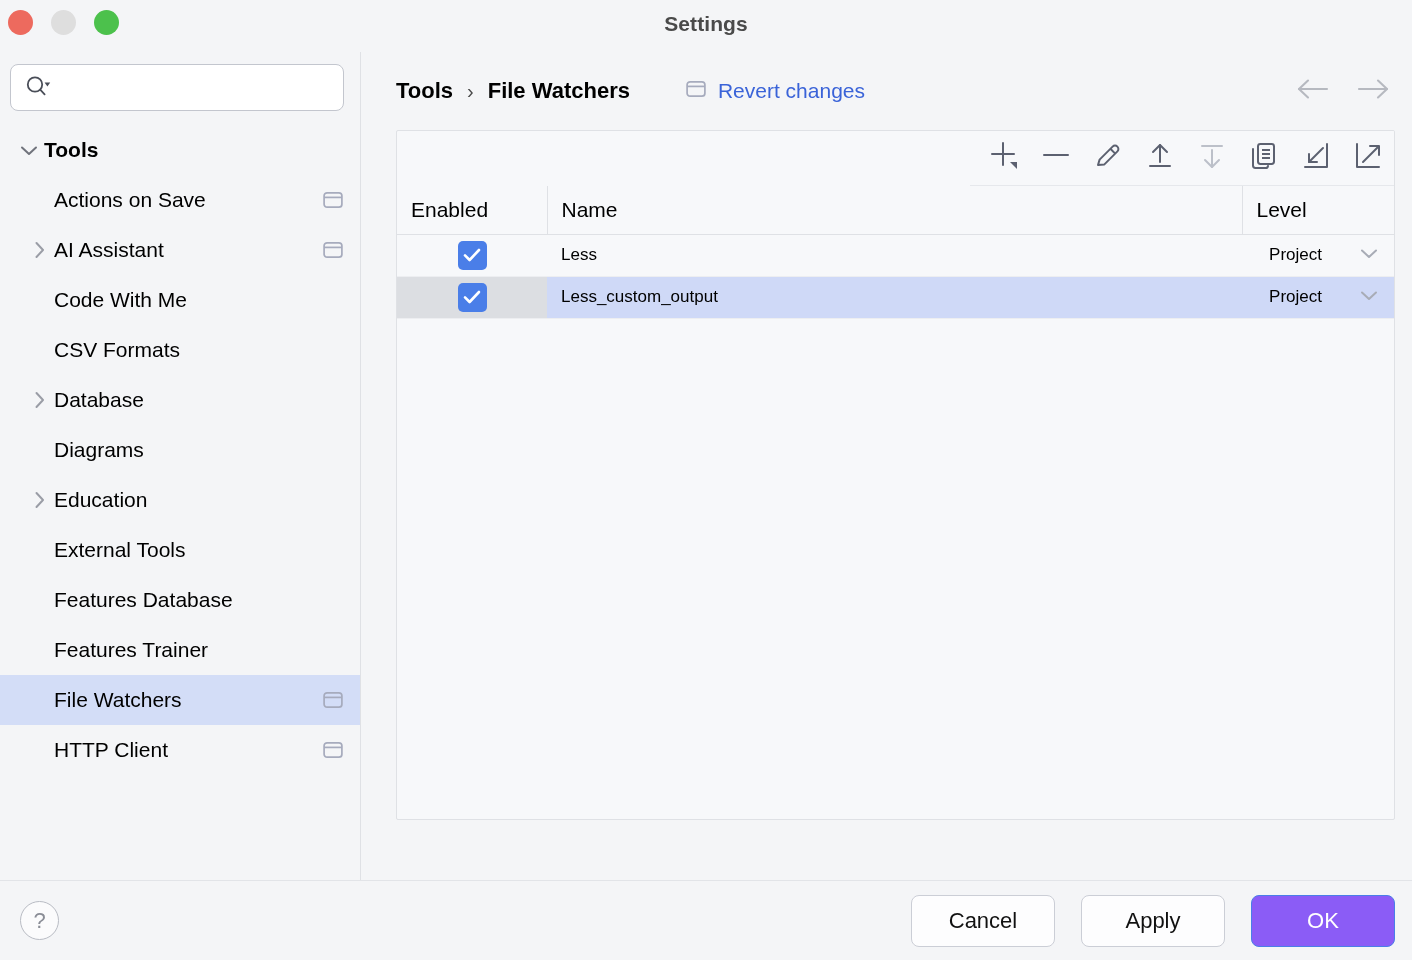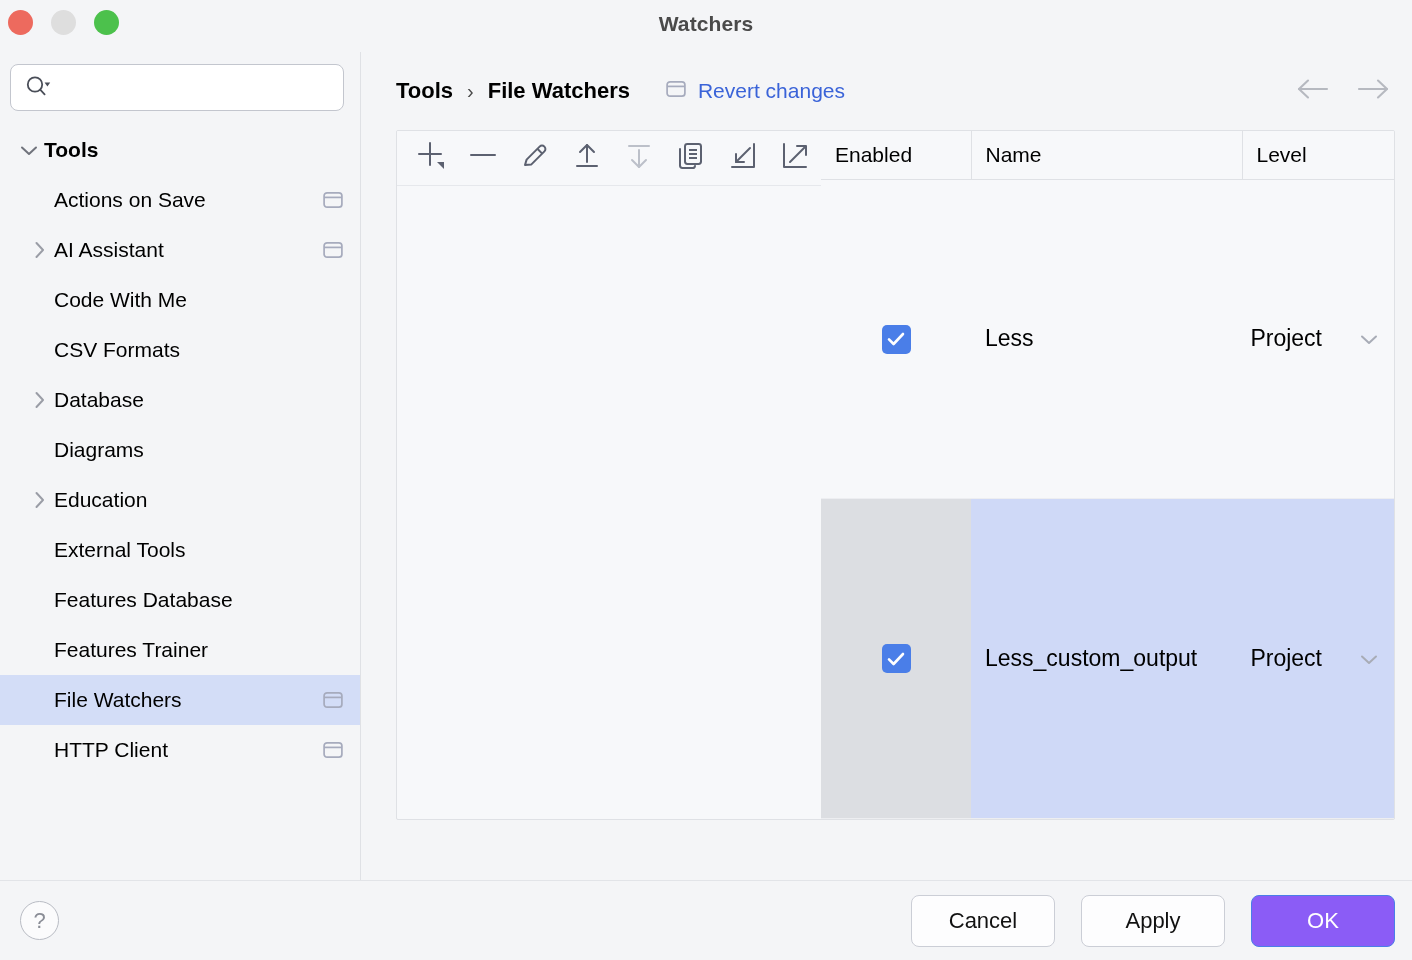--- a/index.html
+++ b/index.html
@@ -156,21 +156,21 @@
     white-space: nowrap;
   }
   .crumb-sep {
     font-size: 20px;
     color: #4A4A4A;
     margin: 0 14px;
   }
   #revert-wrap {
     display: flex;
     align-items: center;
-    margin-left: 36px;
+    margin-left: 56px;
     gap: 12px;
   }
   #revert-link {
     font-size: 21px;
     color: #3A63D8;
     white-space: nowrap;
     cursor: pointer;
   }
   #navarrows {
     margin-left: auto;
@@ -181,22 +181,23 @@
   }
 
   
   #panel {
     flex: 0 0 auto;
     height: 690px;
     background: #F7F8FA;
     border: 1px solid #DFE1E5;
     border-radius: 2px;
     display: flex;
-    flex-direction: row;
+    flex-direction: column;
     overflow: hidden;
+    align-items: flex-end;
   }
 
   #toolbar {
     height: 55px;
     flex: 0 0 55px;
     display: flex;
     align-items: center;
     gap: 0;
     padding-left: 8px;
     border-bottom: 1px solid #E6E8EC;
@@ -224,21 +225,21 @@
     color: #000;
     text-align: left;
     border-bottom: 1px solid #DFE1E5;
     border-right: 1px solid #DFE1E5;
     padding: 0 0 0 14px;
     vertical-align: middle;
   }
   table.grid thead th:last-child { border-right: 0; }
   table.grid td {
     height: 42px;
-    font-size: 23px;
+    font-size: 17px;
     color: #000;
     border-bottom: 1px solid #EDEEF1;
     vertical-align: middle;
     background: #F7F8FA;
   }
   .col-enabled { width: 150px; }
   .col-level   { width: 152px; }
 
   td.cell-enabled {
     text-align: center;
@@ -330,21 +331,21 @@
 <body>
 
 <div id="window">
 
   <div id="titlebar">
     <div id="traffic">
       <div class="light red"></div>
       <div class="light yellow"></div>
       <div class="light green"></div>
     </div>
-    <div id="window-title">Watchers</div>
+    <div id="window-title">Settings</div>
   </div>
 
   <div id="body">
 
     <div id="sidebar">
       <div id="search-wrap">
         <div id="search-field">
           <span class="mag">
             <svg width="26" height="22" viewBox="0 0 26 22">
               <circle cx="10" cy="9.5" r="7.2" fill="none" stroke="#4A4E58" stroke-width="1.8"></circle>

